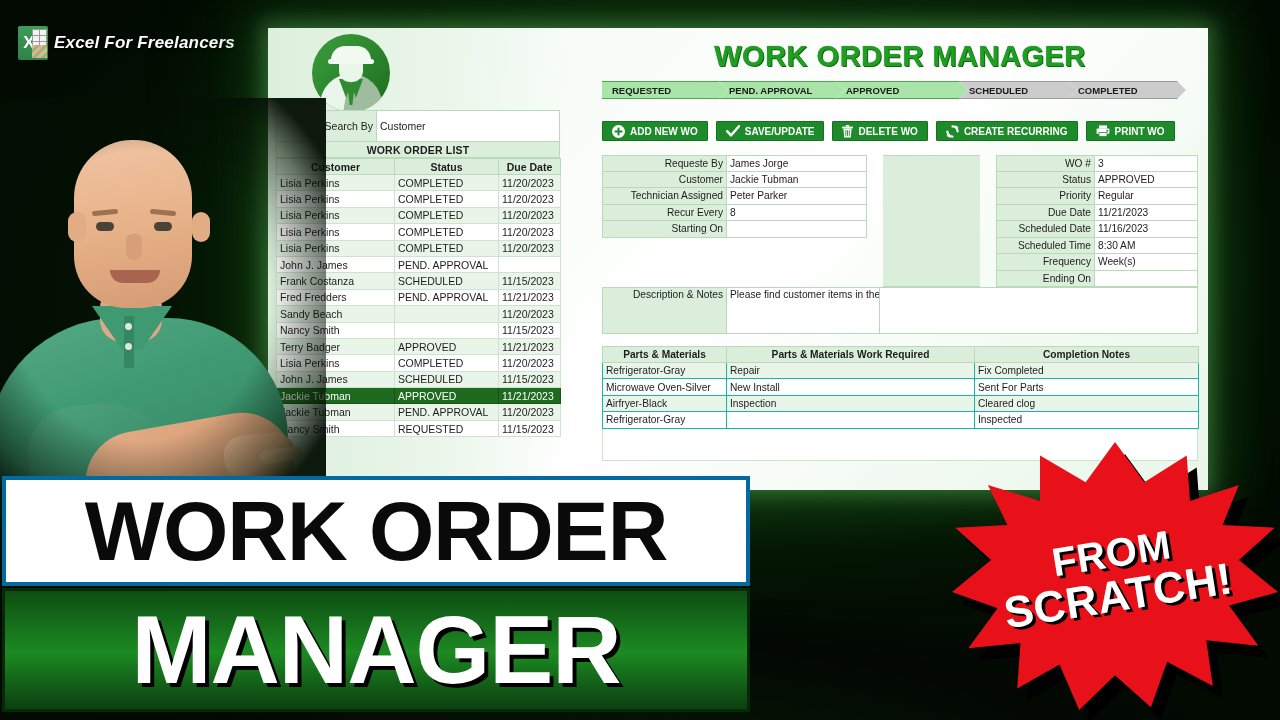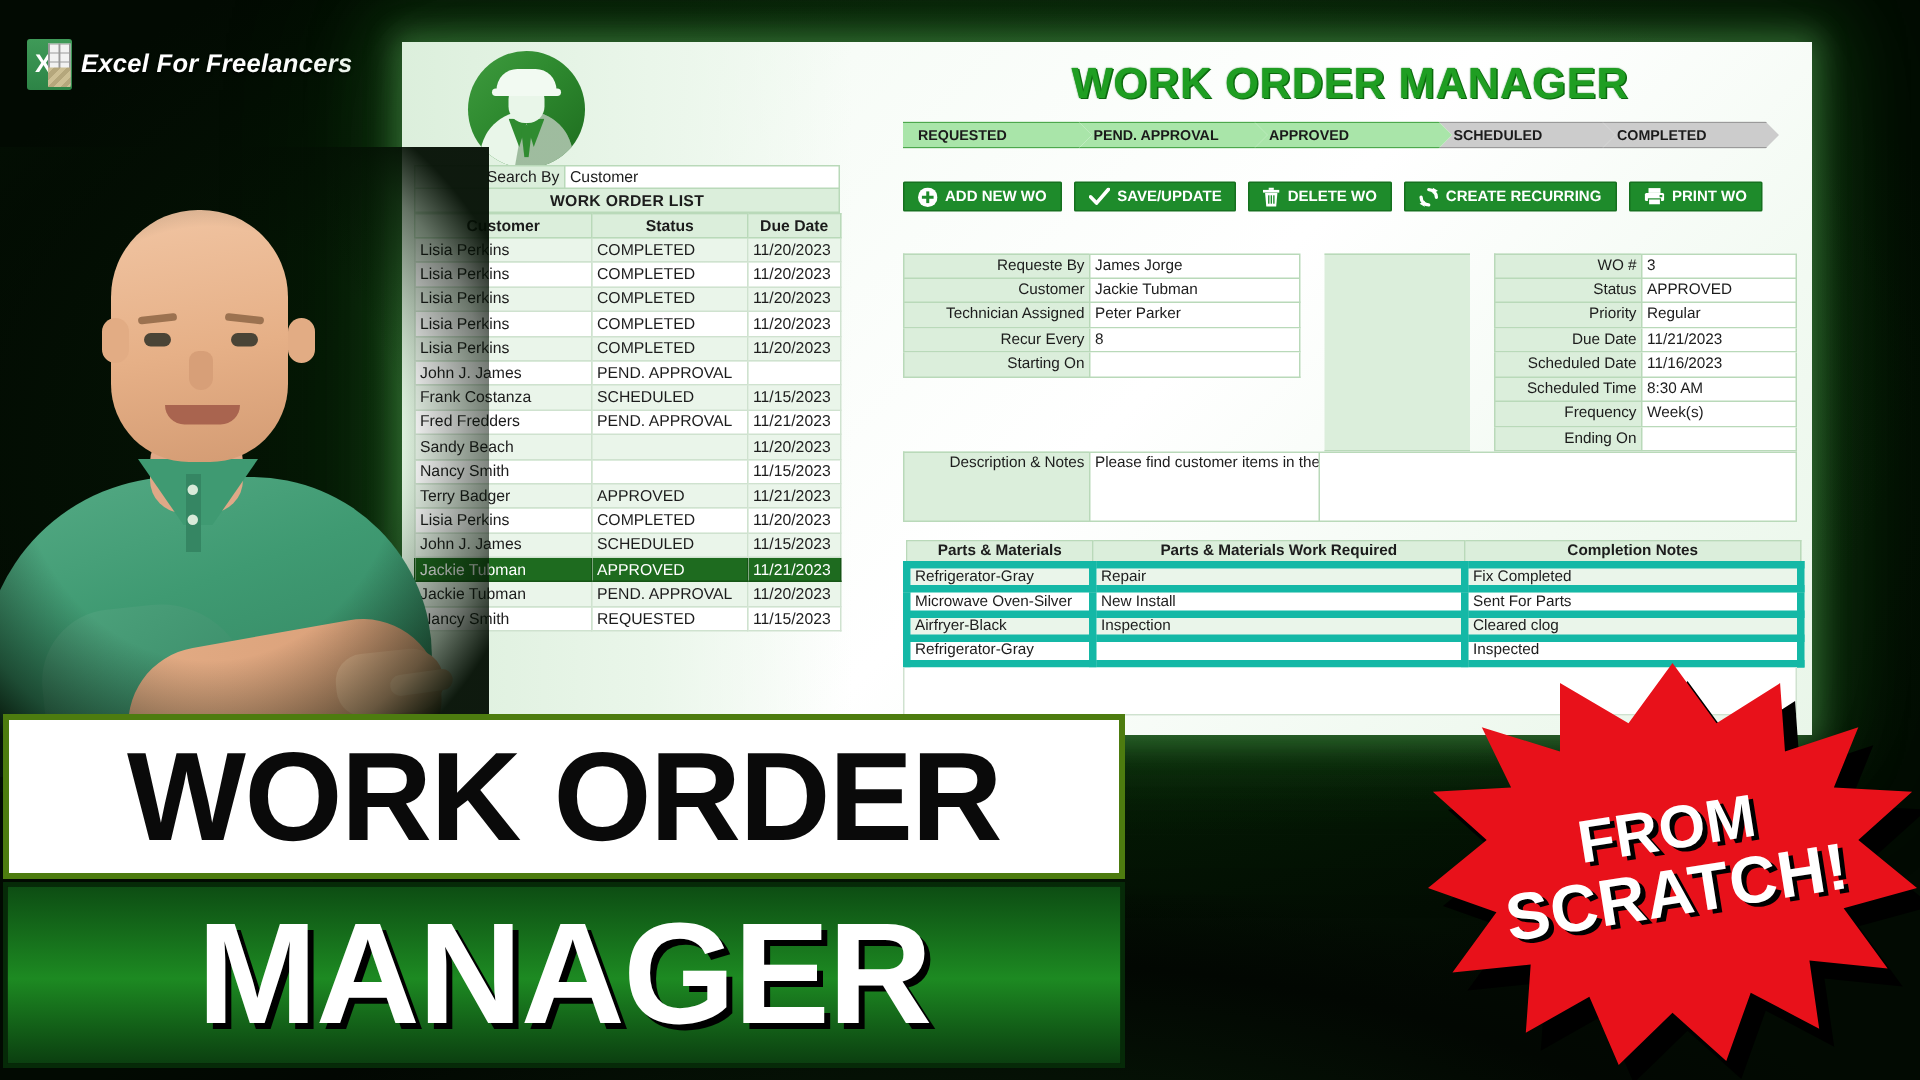--- a/index.html
+++ b/index.html
@@ -86,21 +86,21 @@
     clip-path: polygon(50% 0,100% 18%,70% 100%,30% 100%,0 18%);
   }
   .av-collarL, .av-collarR {
     position:absolute; top:45px; width:13px; height:19px; background:#2f8b30;
   }
   .av-collarL { left:27px; clip-path: polygon(0 0,100% 0,55% 100%); }
   .av-collarR { right:27px; clip-path: polygon(0 0,100% 0,45% 100%); }
 
   
   #left-block { position: absolute; left: 8px; top: 82px; width: 284px; }
-  .xrow { display: flex; height: 16px; }
+  .xrow { display: flex; height: 32px; }
   .lbl-cell {
     background:#dbeedb; border:1px solid #b9d9b9; border-right:none;
     font-size: 10.5px; color:#1c1c1c; text-align:right;
     padding-right:3px; display:flex; align-items:center; justify-content:flex-end;
   }
   .val-cell {
     background:#ffffff; border:1px solid #b9d9b9;
     font-size: 10.5px; color:#1c1c1c; padding-left:3px;
     display:flex; align-items:center; flex:1; position:relative;
   }
@@ -155,21 +155,21 @@
   .tb-btn {
     height:20px; background:#1e8b2b; color:#ffffff;
     display:flex; align-items:center; gap:5px; padding:0 9px;
     font-size:10px; font-weight:bold; white-space:nowrap;
     border:1px solid #15701f; border-radius:1px;
   }
   .tb-btn .ic { display:flex; align-items:center; }
   .tb-btn svg { display:block; }
 
   
-  #detail { margin-top:14px; display:flex; padding:0 2px;gap:16px; }
+  #detail { margin-top:0; display:flex; padding:0 2px;gap:16px; }
   #detail-left { width:278px; }
   #detail-gap  { width:102px; background:#dbeedb; border:1px solid #b9d9b9; border-left:none; border-right:none; }
   #detail-right{ width:212px; }
   .frow { display:flex; height:16.5px; }
   .fl {
     background:#dbeedb; border:1px solid #b9d9b9; border-right:none;
     font-size:10.2px; color:#1c1c1c; text-align:right; padding-right:3px;
     display:flex; align-items:center; justify-content:flex-end;
   }
   .fv {
@@ -185,21 +185,21 @@
   #notes-ext { flex:1; background:#ffffff; border:1px solid #b9d9b9; border-left:none; }
 
   
   #parts { margin-top:12px; padding:0 2px; }
   table.parts { border-collapse:collapse; width:100%; table-layout:fixed; }
   table.parts th {
     background:#dbeedb; border:1px solid #b9d9b9; height:16px;
     font-size:10.2px; font-weight:bold; color:#1c1c1c; text-align:center;
   }
   table.parts td {
-    border:5px solid #14b8a6; height:16.4px; font-size:10.2px;
+    border:1px solid #14b8a6; height:16.4px; font-size:10.2px;
     color:#1c1c1c; padding-left:3px; white-space:nowrap; overflow:hidden;
   }
   table.parts tr:nth-child(odd) td { background:#eaf5ea; }
   table.parts tr:nth-child(even) td { background:#ffffff; }
   .p1{width:124px;} .p2{width:248px;} .p3{width:224px;}
   #parts-blank { height:32px; border:1px solid #cfe2cf; border-top:none; background:#ffffff; }
 
   
   #person { position:absolute; left:-12px; top:118px; width:318px; height:400px; }
   .pr-shirt {
@@ -252,21 +252,21 @@
     border-radius:48px 60px 20px 24px; transform:rotate(-6deg);
   }
   .pr-fade {
     position:absolute; inset:-20px -20px -10px -20px; pointer-events:none;
     background: radial-gradient(ellipse 62% 58% at 48% 46%, rgba(0,0,0,0) 58%, rgba(3,14,3,0.55) 86%, rgba(3,14,3,0.95) 100%);
   }
 
   
   #banner-top {
     position:absolute; left:2px; top:476px; width:748px; height:110px;
-    background:#ffffff; border:4px solid #4d7c0f;
+    background:#ffffff; border:4px solid #0369a1;
     display:flex; align-items:center; justify-content:center;
   }
   #banner-top .t {
     font-size: 84px; font-weight:bold; color:#0a0a0a;
     letter-spacing:-1px; line-height:1; white-space:nowrap;
     font-family:"Liberation Sans", sans-serif;
   }
   #banner-bot {
     position:absolute; left:2px; top:588px; width:748px; height:124px;
     background:linear-gradient(180deg,#0d4d13 0%, #1d8a22 52%, #0b3f10 100%);

